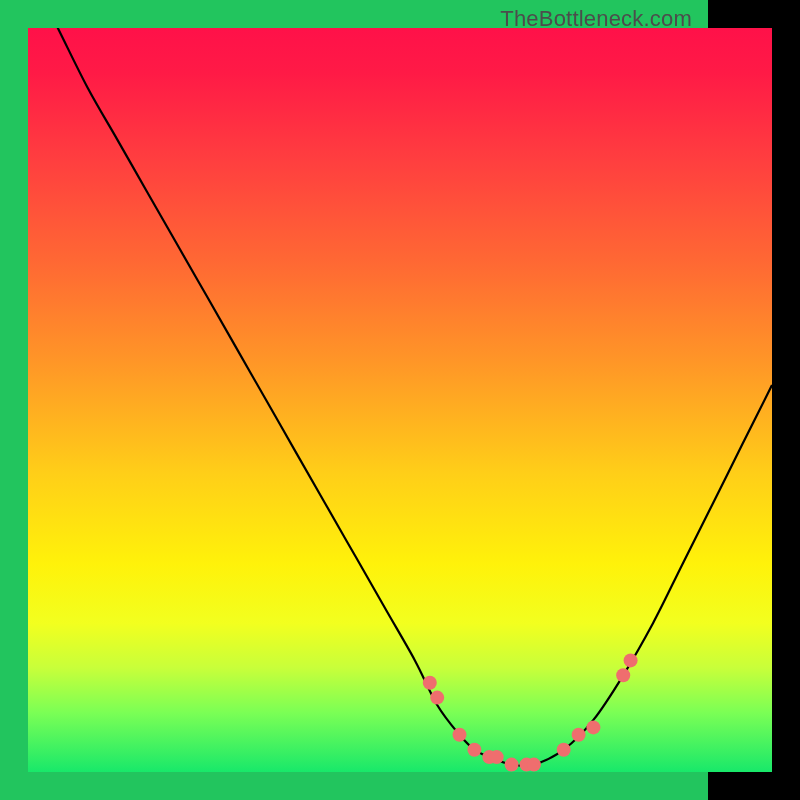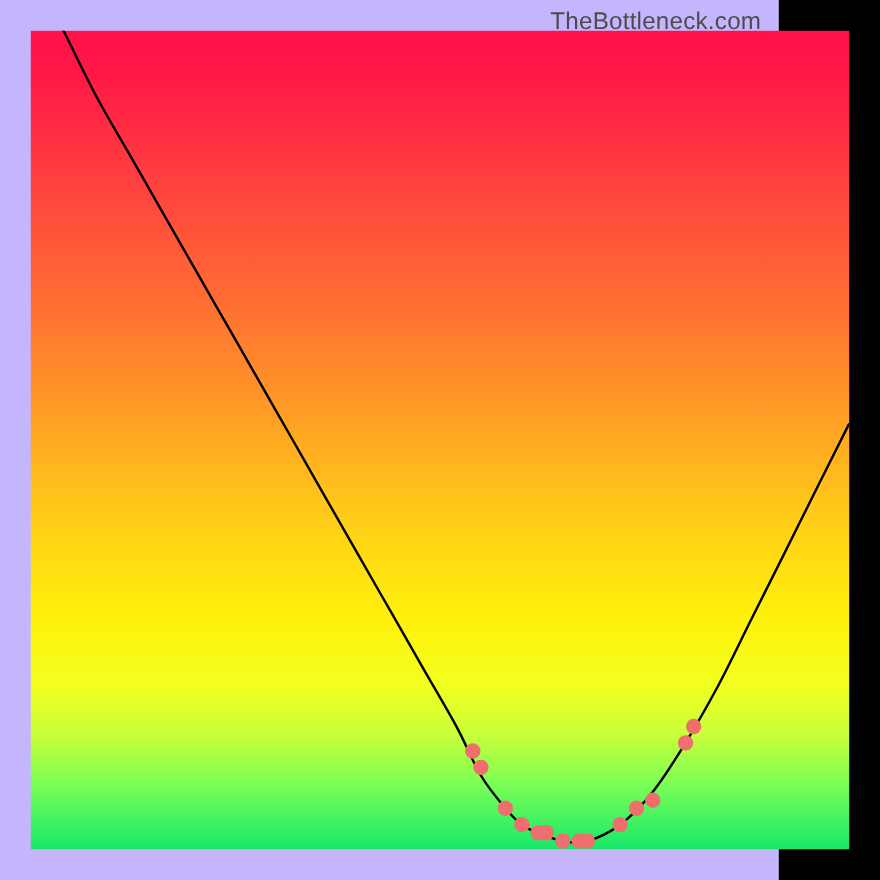--- a/index.html
+++ b/index.html
@@ -7,21 +7,21 @@
     padding: 0;
     width: 800px;
     height: 800px;
     background: #000;
     overflow: hidden;
     font-family: Arial, Helvetica, sans-serif;
   }
   .outer {
     width: 708px;
     height: 800px;
-    background: #c4b5fd;
+    background: #22c55e;
     position: relative;
   }
   .plot {
     position: absolute;
     left: 28px;
     top: 28px;
     width: 744px;
     height: 744px;
     
     background: linear-gradient(to bottom,

